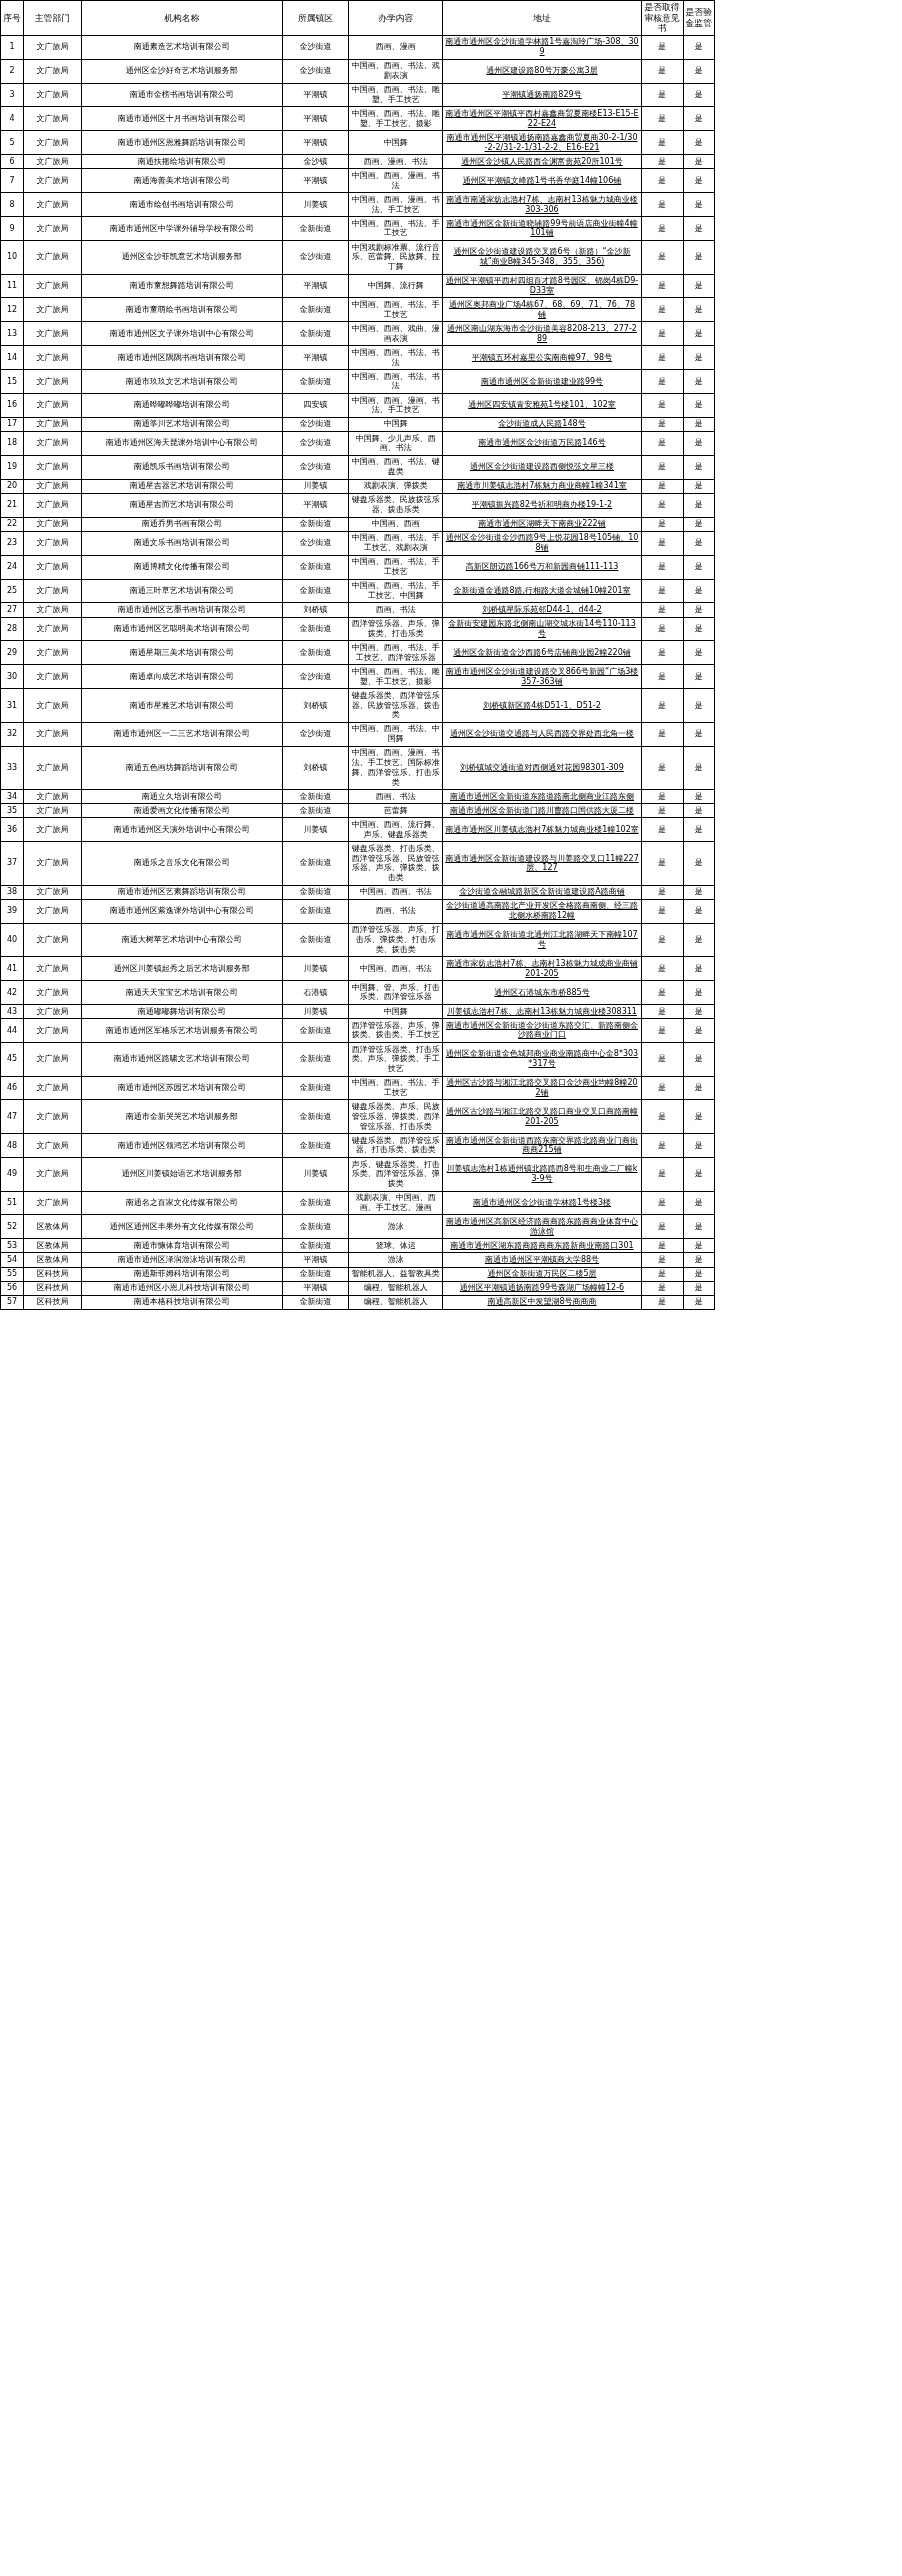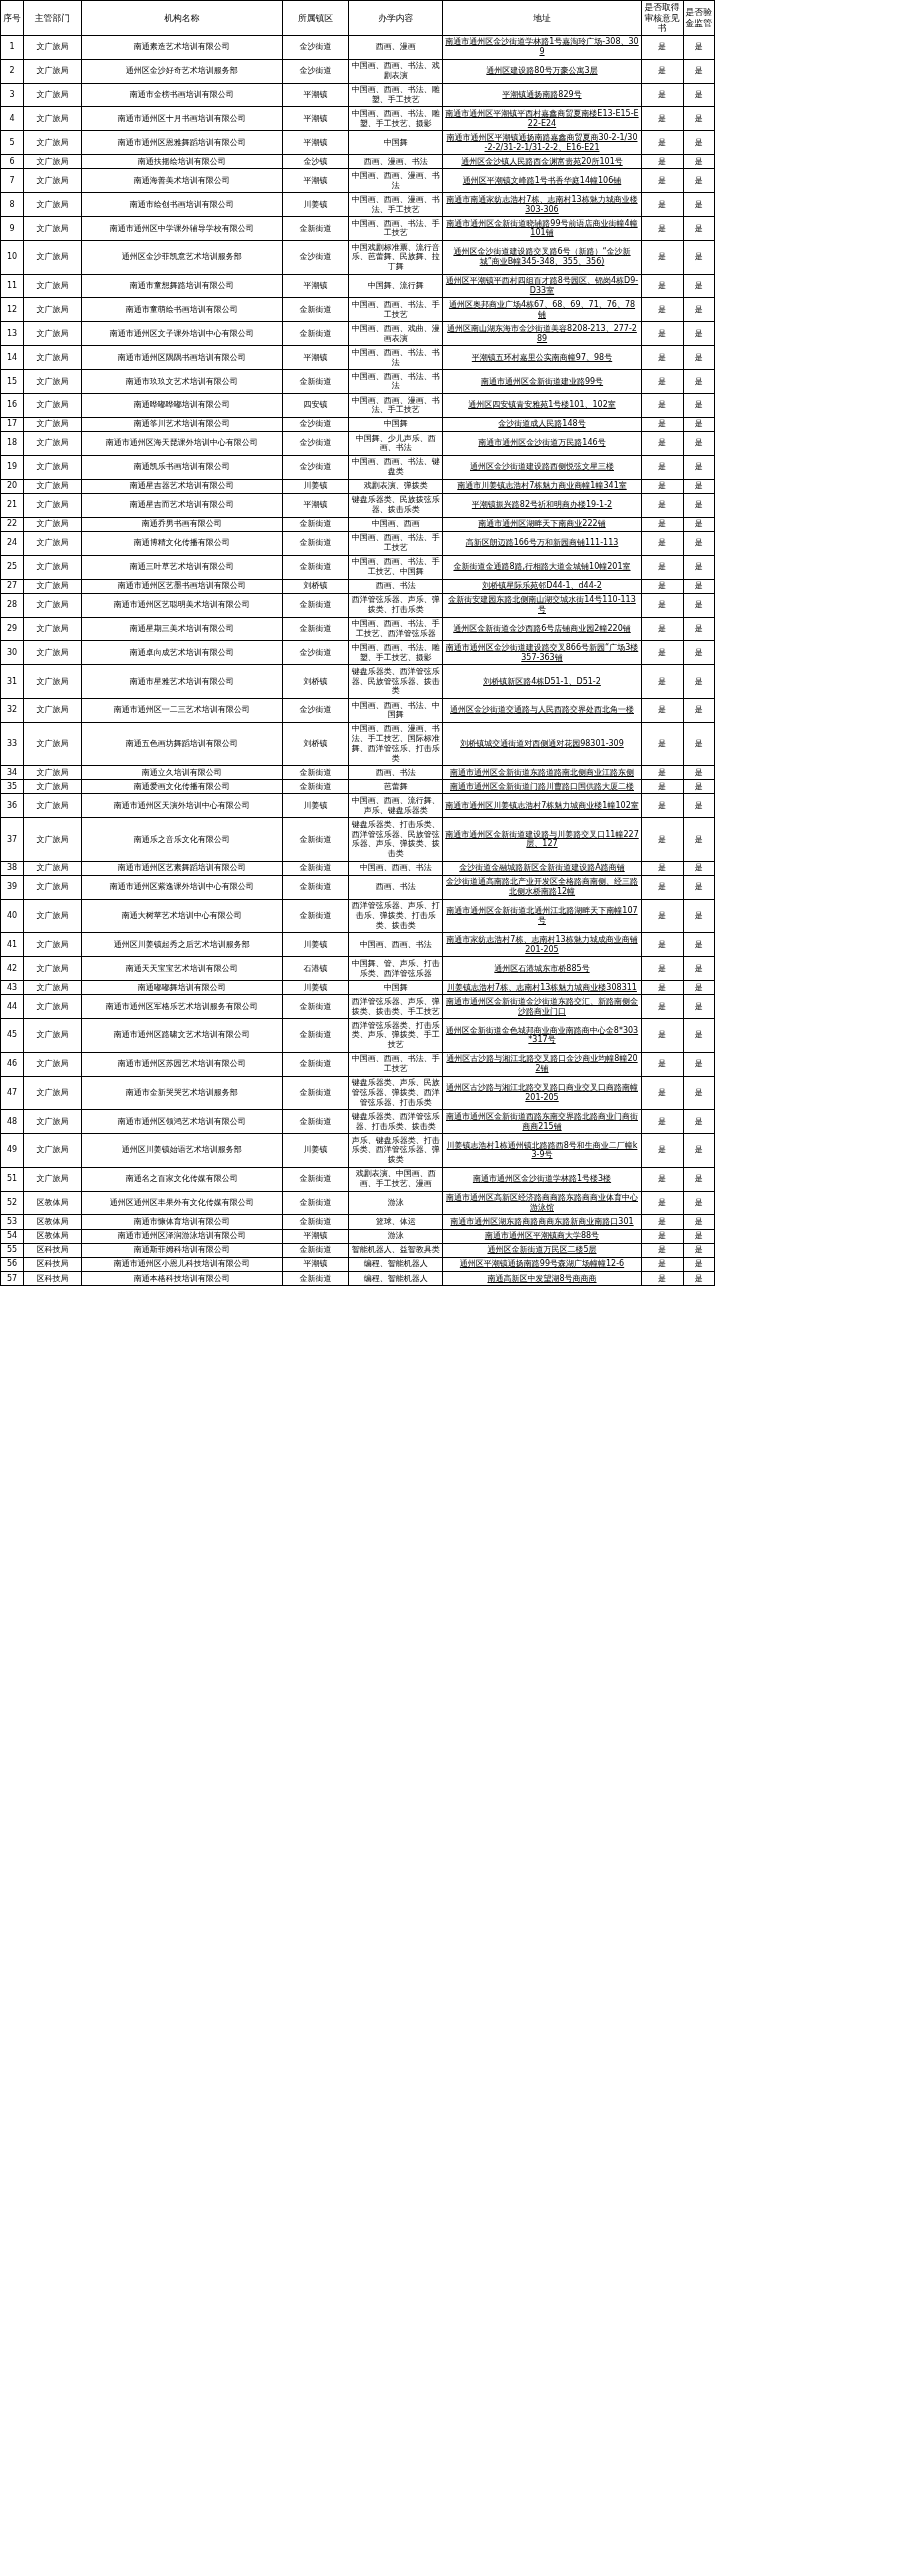--- a/index.html
+++ b/index.html
@@ -295,20 +295,30 @@
         <td class="idx">22</td>
         <td class="dept">文广旅局</td>
         <td class="name">南通乔男书画有限公司</td>
         <td class="town">金新街道</td>
         <td class="content">中国画、西画</td>
         <td class="addr">南通市通州区湖畔天下南商业222铺</td>
         <td class="ok">是</td>
         <td class="sup">是</td>
       </tr>
       <tr>
+        <td class="idx">23</td>
+        <td class="dept">文广旅局</td>
+        <td class="name">南通文乐书画培训有限公司</td>
+        <td class="town">金沙街道</td>
+        <td class="content">中国画、西画、书法、手工技艺、戏剧表演</td>
+        <td class="addr">通州区金沙街道金沙西路9号上悦花园18号105铺、108铺</td>
+        <td class="ok">是</td>
+        <td class="sup">是</td>
+      </tr>
+      <tr>
         <td class="idx">24</td>
         <td class="dept">文广旅局</td>
         <td class="name">南通博精文化传播有限公司</td>
         <td class="town">金新街道</td>
         <td class="content">中国画、西画、书法、手工技艺</td>
         <td class="addr">高新区朗迈路166号万和新园商铺111-113</td>
         <td class="ok">是</td>
         <td class="sup">是</td>
       </tr>
       <tr>

